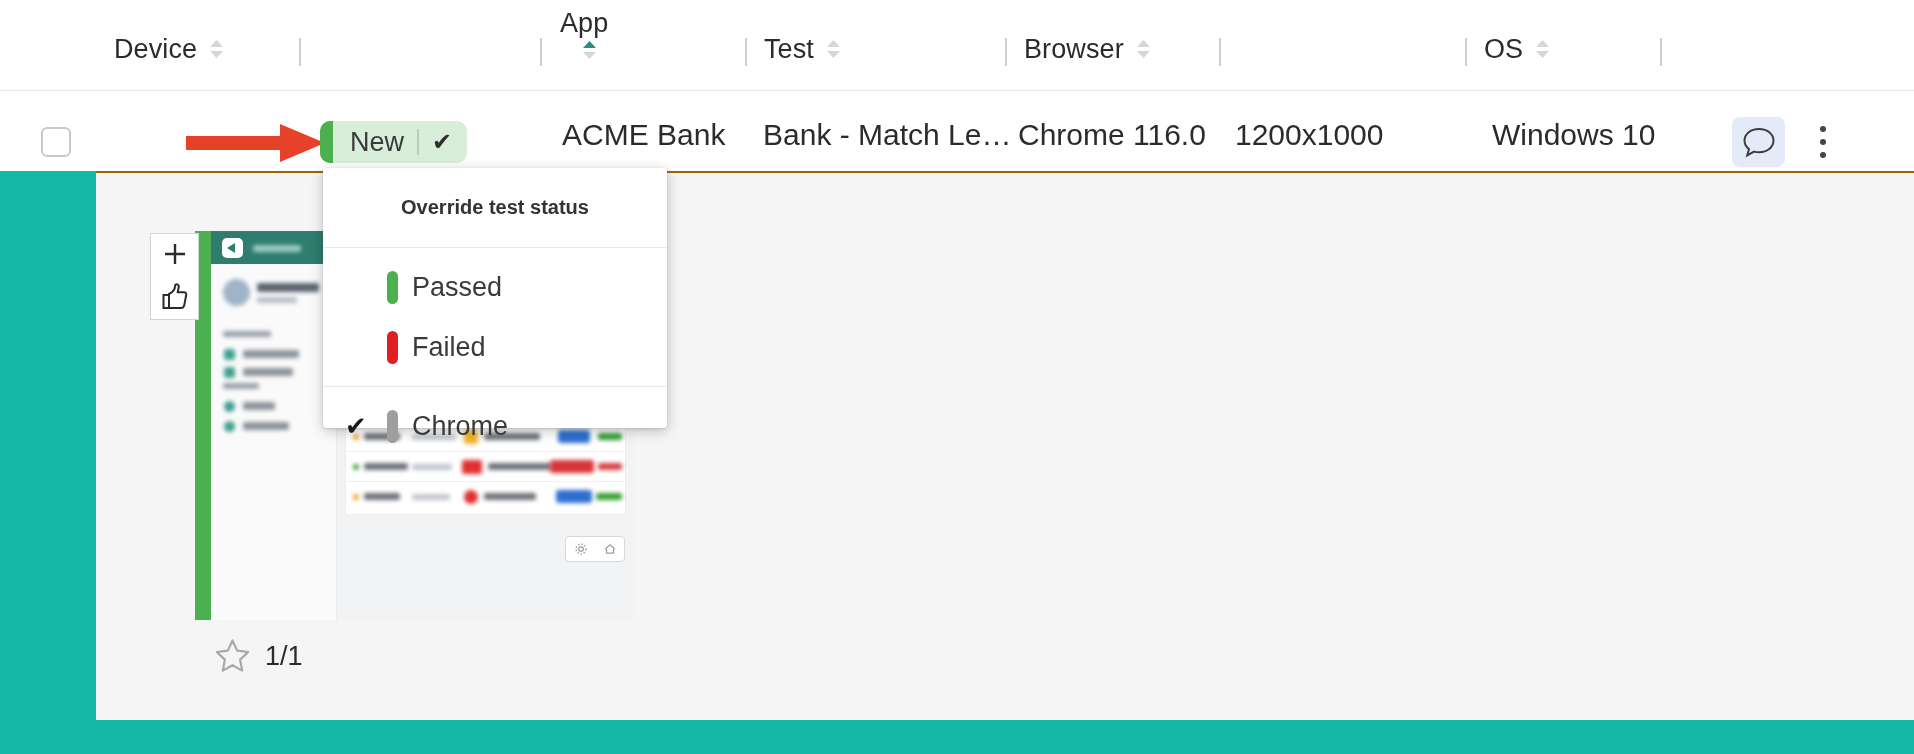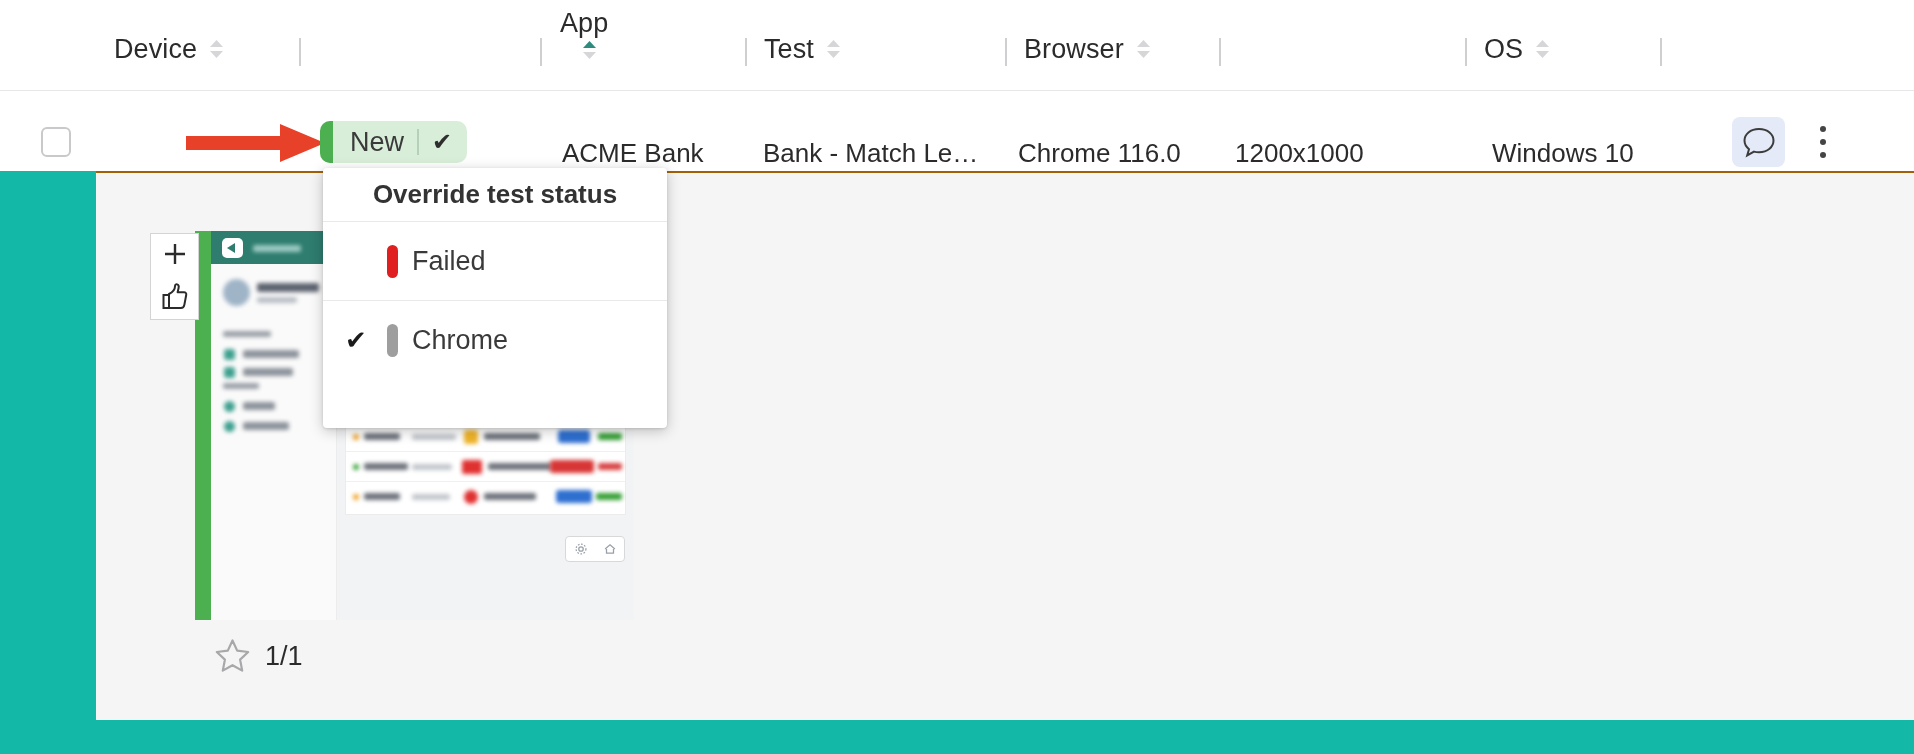--- a/index.html
+++ b/index.html
@@ -62,23 +62,23 @@
     display: flex; align-items: center; padding: 0 15px 0 17px; gap: 13px;
   }
   .status-pill .pill-label {
     font-size: 27px; color: #3a3a3a; white-space: nowrap;
   }
   .status-pill .pill-sep { width: 2px; height: 26px; background: #b6cfb7; }
   .status-pill .pill-check { font-size: 24px; color: #2e2e2e; line-height: 1; }
 
   
   .cell {
-    position: absolute; top: 124px; height: 42px;
+    position: absolute; top: 106px; height: 42px;
     display: flex; align-items: center;
-    font-size: 26px; color: #2b2b2b; white-space: nowrap;
+    font-size: 30px; color: #2b2b2b; white-space: nowrap;
   }
 
   
   .comment-btn {
     position: absolute; left: 1732px; top: 109px;
     width: 53px; height: 50px; border-radius: 8px; background: #e4eaf7;
     display: flex; align-items: center; justify-content: center;
   }
   .kebab-btn {
     position: absolute; left: 1800px; top: 110px;
@@ -161,22 +161,22 @@
   
   .dropdown {
     position: absolute; left: 323px; top: 160px;
     width: 344px; height: 260px;
     background: #ffffff;
     border-radius: 4px;
     box-shadow: 0 3px 14px rgba(0,0,0,.22), 0 1px 3px rgba(0,0,0,.12);
     z-index: 30;
   }
   .dd-title {
-    height: 54px; display: flex; align-items: center; justify-content: center;
-    font-size: 26px; font-weight: 700; color: #333333;
+    height: 80px; display: flex; align-items: center; justify-content: center;
+    font-size: 20px; font-weight: 700; color: #333333;
     border-bottom: 1px solid #e9e9ea;
   }
   .dd-group { padding: 9px 0; border-bottom: 1px solid #e9e9ea; }
   .dd-group.last { border-bottom: none; }
   .dd-item {
     height: 60px; display: flex; align-items: center; padding-left: 22px; gap: 14px;
   }
   .dd-check {
     width: 28px; font-size: 26px; color: #1a1a1a; line-height: 1;
     display: flex; align-items: center; justify-content: flex-start;
@@ -393,20 +393,25 @@
     </div>
 
   </div>
 
   <div class="dropdown">
     <div class="dd-title">Override test status</div>
 
     <div class="dd-group">
       <div class="dd-item">
         <span class="dd-check"></span>
+        <span class="dd-bar" style="background:#4caf50;"></span>
+        <span class="dd-label">Passed</span>
+      </div>
+      <div class="dd-item">
+        <span class="dd-check"></span>
         <span class="dd-bar" style="background:#e02020;"></span>
         <span class="dd-label">Failed</span>
       </div>
     </div>
 
     <div class="dd-group last">
       <div class="dd-item">
         <span class="dd-check">✔</span>
         <span class="dd-bar" style="background:#9e9e9e;"></span>
         <span class="dd-label">Chrome</span>

